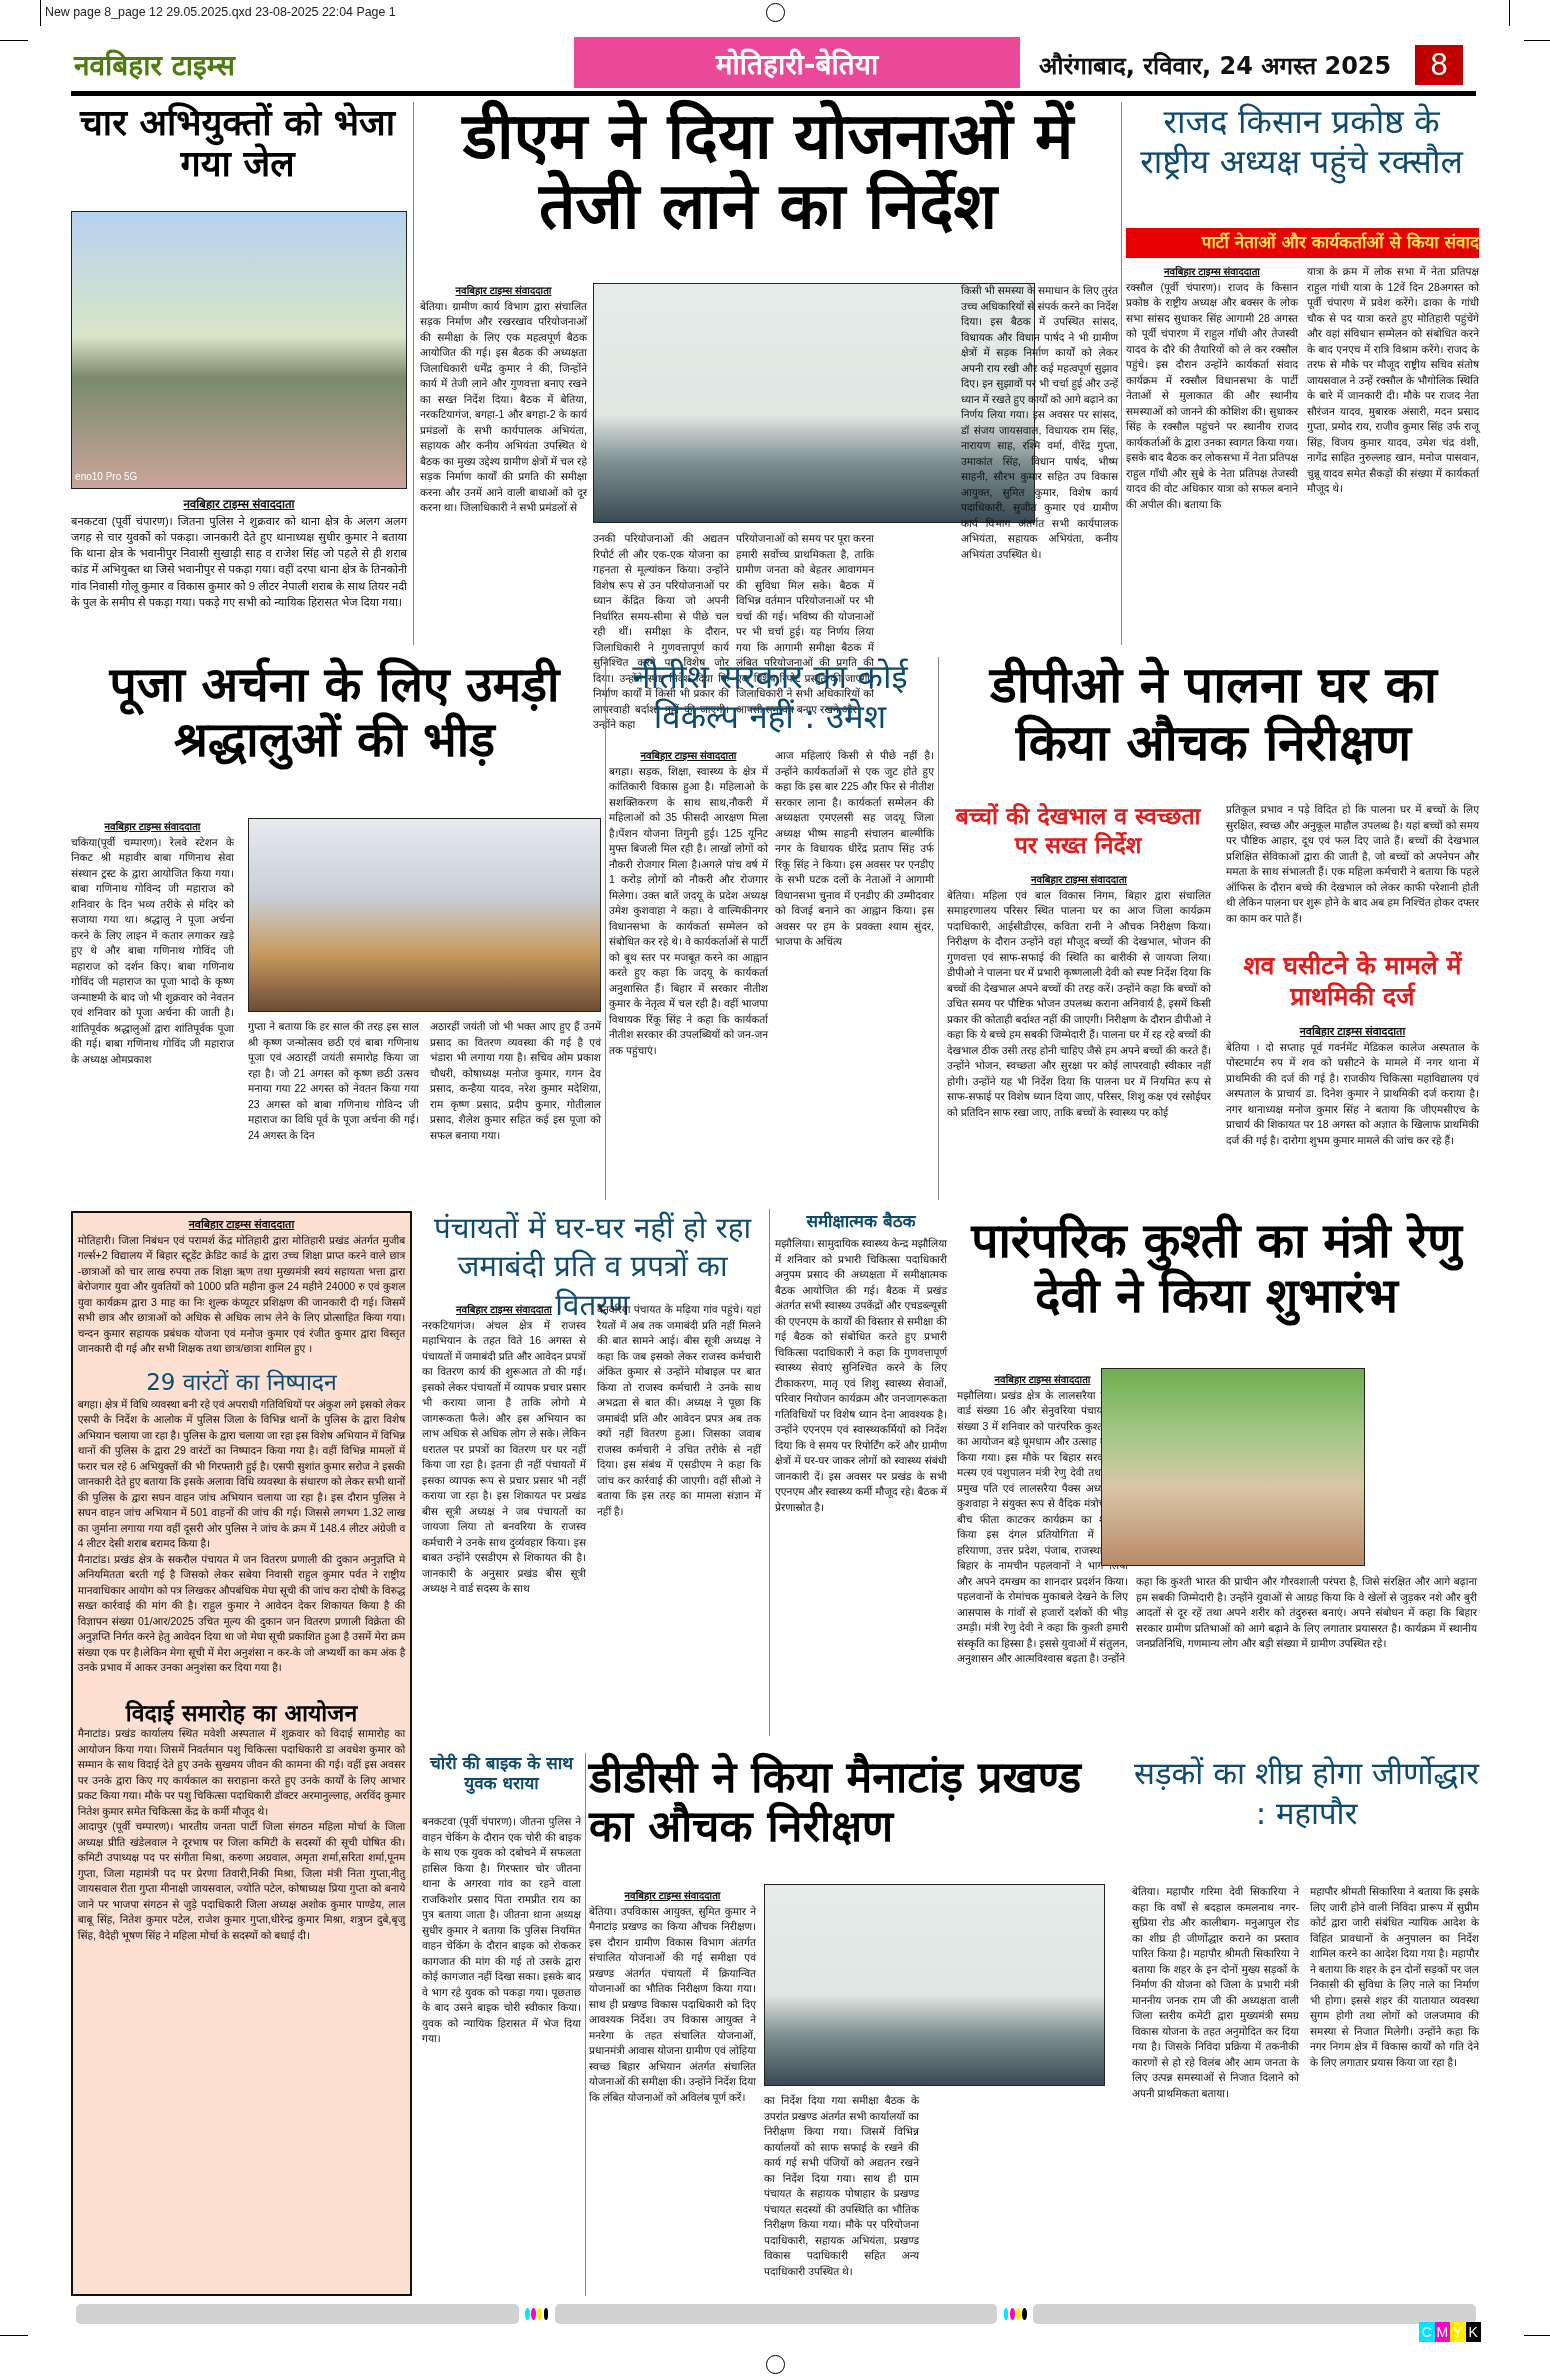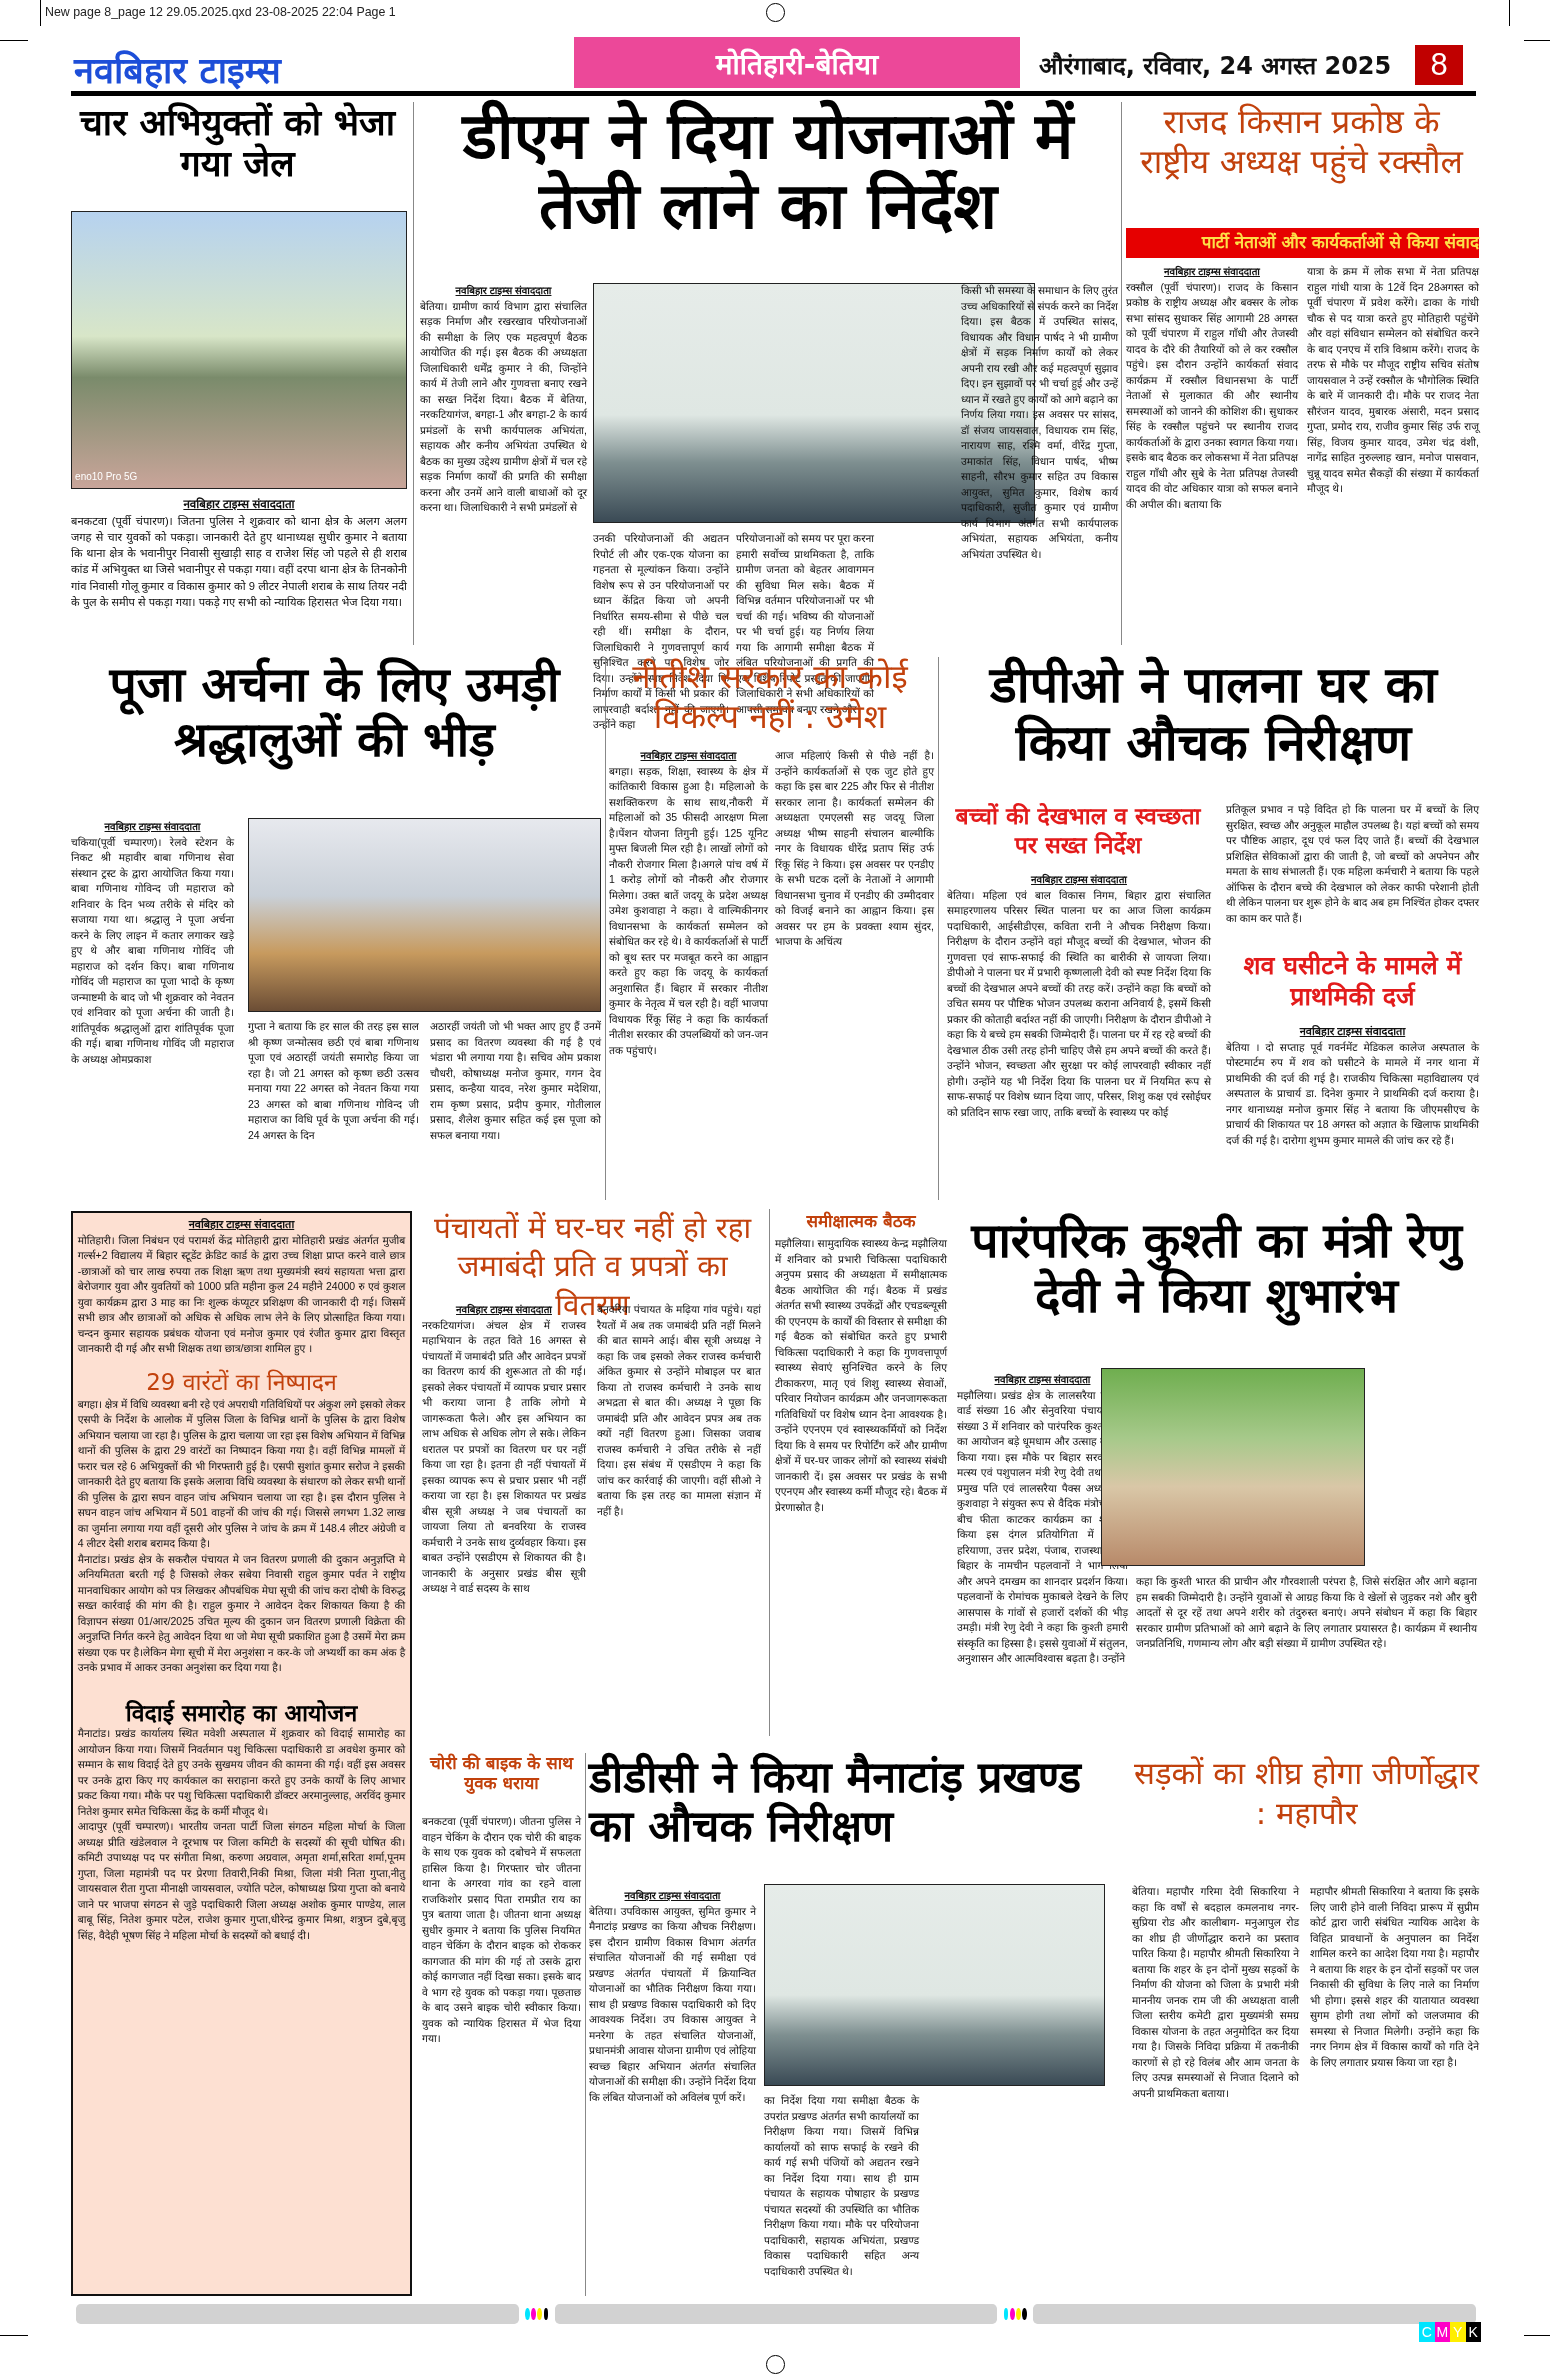--- a/index.html
+++ b/index.html
@@ -2,27 +2,27 @@
 <html style="font-size:12.4px"><head>
 <meta charset="utf-8">
 <style>
 *{box-sizing:border-box;margin:0;padding:0}
 body{width:1550px;height:2377px;background:#fff;position:relative;font-family:"Liberation Sans","DejaVu Sans",sans-serif;color:#111;overflow:hidden}
 .abs{position:absolute}
 .slug{left:45px;top:4.7px;font-size:12.4px;color:#222}
 .crop-v{width:0.8px;background:#000}
 .crop-h{height:0.8px;background:#000}
 .reg{width:18.6px;height:18.6px;border:1.6px solid #000;border-radius:50%}
-.masthead-brand{left:74px;top:45px;font-size:36px;font-weight:bold;color:#1d4ed8;font-family:"DejaVu Sans",sans-serif}
+.masthead-brand{left:74px;top:45px;font-size:28px;font-weight:bold;color:#4d7c0f;font-family:"DejaVu Sans",sans-serif}
 .section-banner{left:574px;top:37px;width:446px;height:51px;background:#ec4899;color:#fff;font-size:28px;font-weight:bold;display:flex;align-items:center;justify-content:center;font-family:"DejaVu Sans",sans-serif}
 .dateline{left:1039px;top:48px;font-size:24px;font-weight:bold;font-family:"DejaVu Sans",sans-serif}
 .pageno{left:1415px;top:45px;width:48px;height:40px;background:#c00000;color:#fff;font-size:31px;display:flex;align-items:center;justify-content:center}
 .rule{left:71px;top:91px;width:1405px;height:4.7px;background:#000}
 .hl{font-family:"DejaVu Sans",sans-serif;font-weight:bold;text-align:center;line-height:1.15;color:#000}
-.hl-light{font-family:"DejaVu Sans",sans-serif;text-align:center;line-height:1.2;color:#c2410c}
+.hl-light{font-family:"DejaVu Sans",sans-serif;text-align:center;line-height:1.2;color:#0c4a6e}
 .byline{font-size:11.6px;font-weight:bold;text-decoration:underline;text-align:center;margin-bottom:1.6px}
 .body{font-size:11.2px;line-height:16.3px;text-align:justify;color:#111}
 .photo{background:linear-gradient(135deg,#9aa7a0,#c9b89a 40%,#6f7c6e);border:1.6px solid #222}
 .photo.sky{background:linear-gradient(180deg,#b6d2ef 0%,#d8e6c8 45%,#7a8b6b 60%,#c9a59a 100%)}
 .photo.office{background:linear-gradient(180deg,#e6ece9 0%,#dfe7e3 55%,#7e8f90 75%,#3a4a55 100%)}
 .photo.temple{background:linear-gradient(180deg,#e7e9ee 0%,#c9d0d8 40%,#c79a5e 70%,#6b4d35 100%)}
 .photo.field{background:linear-gradient(180deg,#6fae4f 0%,#a6c98a 35%,#d9c7a7 60%,#b88a6a 100%)}
 .red-bar{background:#e60000;color:#fde047;font-weight:bold;font-family:"DejaVu Sans",sans-serif;text-align:right}
 .boxed{background:#fde0d2;border:2.3px solid #111}
 .sub-red{color:#e31b1b;font-family:"DejaVu Sans",sans-serif;text-align:center;font-weight:bold}

